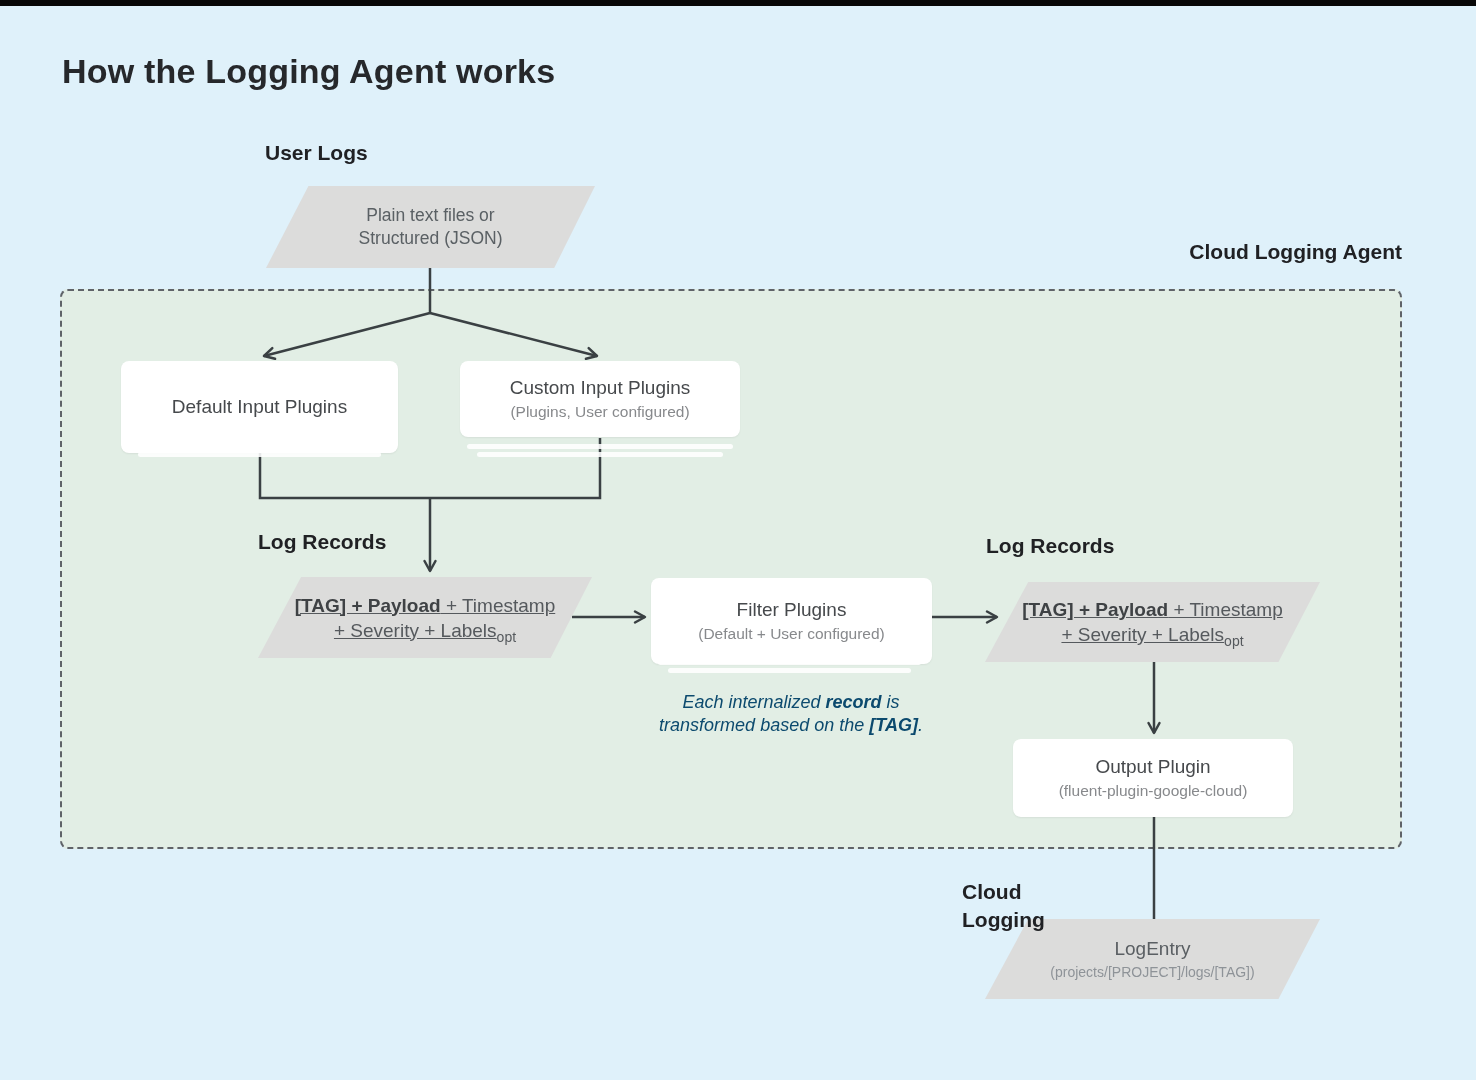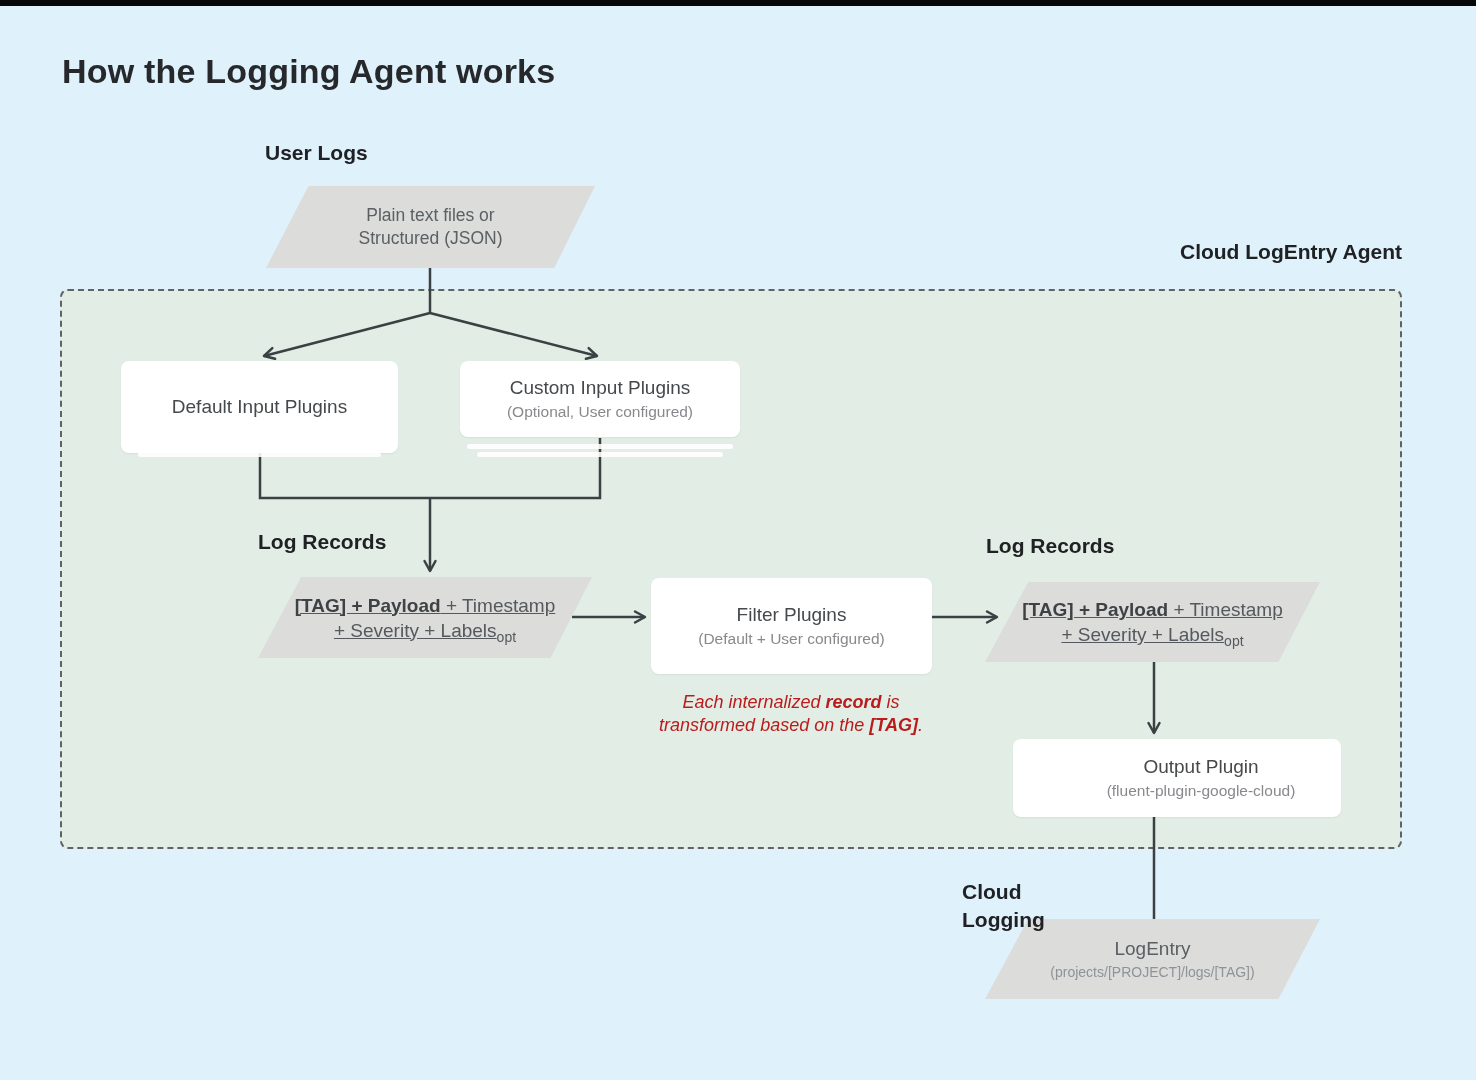--- a/index.html
+++ b/index.html
@@ -46,39 +46,39 @@
 
   .node-box{
     background:#ffffff;border-radius:8px;z-index:3;display:flex;flex-direction:column;
     align-items:center;justify-content:center;text-align:center;
     box-shadow:0 1px 2px rgba(0,0,0,0.06);
   }
   .node-title{font-size:19px;color:#46494c;}
   .node-subtitle{font-size:15.5px;color:#87898c;margin-top:4px;}
   #default-input-plugins-box{left:121px;top:361px;width:277px;height:92px;}
   #custom-input-plugins-box{left:460px;top:361px;width:280px;height:76px;text-align:center;}
-  #filter-plugins-box{left:651px;top:578px;width:281px;height:96px;}
-  #output-plugin-box{left:1013px;top:739px;width:280px;height:78px;padding-left:48px;}
+  #filter-plugins-box{left:651px;top:578px;width:281px;height:86px;}
+  #output-plugin-box{left:1013px;top:739px;width:280px;height:78px;}
 
   .stack-line{background:rgba(255,255,255,0.88);height:4.5px;border-radius:3px;z-index:3;}
 
   #transform-note{
     left:640px;top:691px;width:302px;text-align:center;z-index:3;
-    font-size:18px;line-height:22.5px;font-style:italic;color:#b91c1c;
+    font-size:18px;line-height:22.5px;font-style:italic;color:#0c4a6e;
   }
 </style>
 </head>
 <body>
 
 <div id="topbar" class="abs"></div>
 
 <div id="diagram-title" class="abs">How the Logging Agent works</div>
 
 <div id="user-logs-label" class="abs section-label">User Logs</div>
-<div id="cloud-logging-agent-label" class="abs section-label">Cloud LogEntry Agent</div>
+<div id="cloud-logging-agent-label" class="abs section-label">Cloud Logging Agent</div>
 <div id="log-records-left-label" class="abs section-label">Log Records</div>
 <div id="log-records-right-label" class="abs section-label">Log Records</div>
 <div id="cloud-logging-label" class="abs section-label">Cloud Logging</div>
 
 <div id="agent-box" class="abs"></div>
 
 <svg id="connectors" class="abs" viewBox="0 0 1476 1080" xmlns="http://www.w3.org/2000/svg">
   <defs>
     <marker id="arrow" viewBox="0 0 16 16" refX="13" refY="8" markerWidth="16" markerHeight="16" markerUnits="userSpaceOnUse" orient="auto">
       <path d="M3 2.5 L13 8 L3 13.5" fill="none" stroke="#3a4043" stroke-width="2.5" stroke-linecap="round" stroke-linejoin="round"></path>
@@ -103,21 +103,21 @@
 </div>
 
 <div id="default-input-plugins-box" class="abs node-box">
   <div class="node-title">Default Input Plugins</div>
 </div>
 <div class="abs stack-line" style="left:128px;top:444px;width:263px;"></div>
 <div class="abs stack-line" style="left:138px;top:452px;width:243px;"></div>
 
 <div id="custom-input-plugins-box" class="abs node-box">
   <div class="node-title">Custom Input Plugins</div>
-  <div class="node-subtitle">(Optional, User configured)</div>
+  <div class="node-subtitle">(Plugins, User configured)</div>
 </div>
 <div class="abs stack-line" style="left:467px;top:444px;width:266px;"></div>
 <div class="abs stack-line" style="left:477px;top:452px;width:246px;"></div>
 
 <div id="log-records-shape-left" class="abs para para-skew record-text">
   <div><b>[TAG] + Payload</b><span> + Timestamp</span></div>
   <div><span>+ Severity + Labels</span><sub>opt</sub></div>
 </div>
 
 <div id="filter-plugins-box" class="abs node-box">

